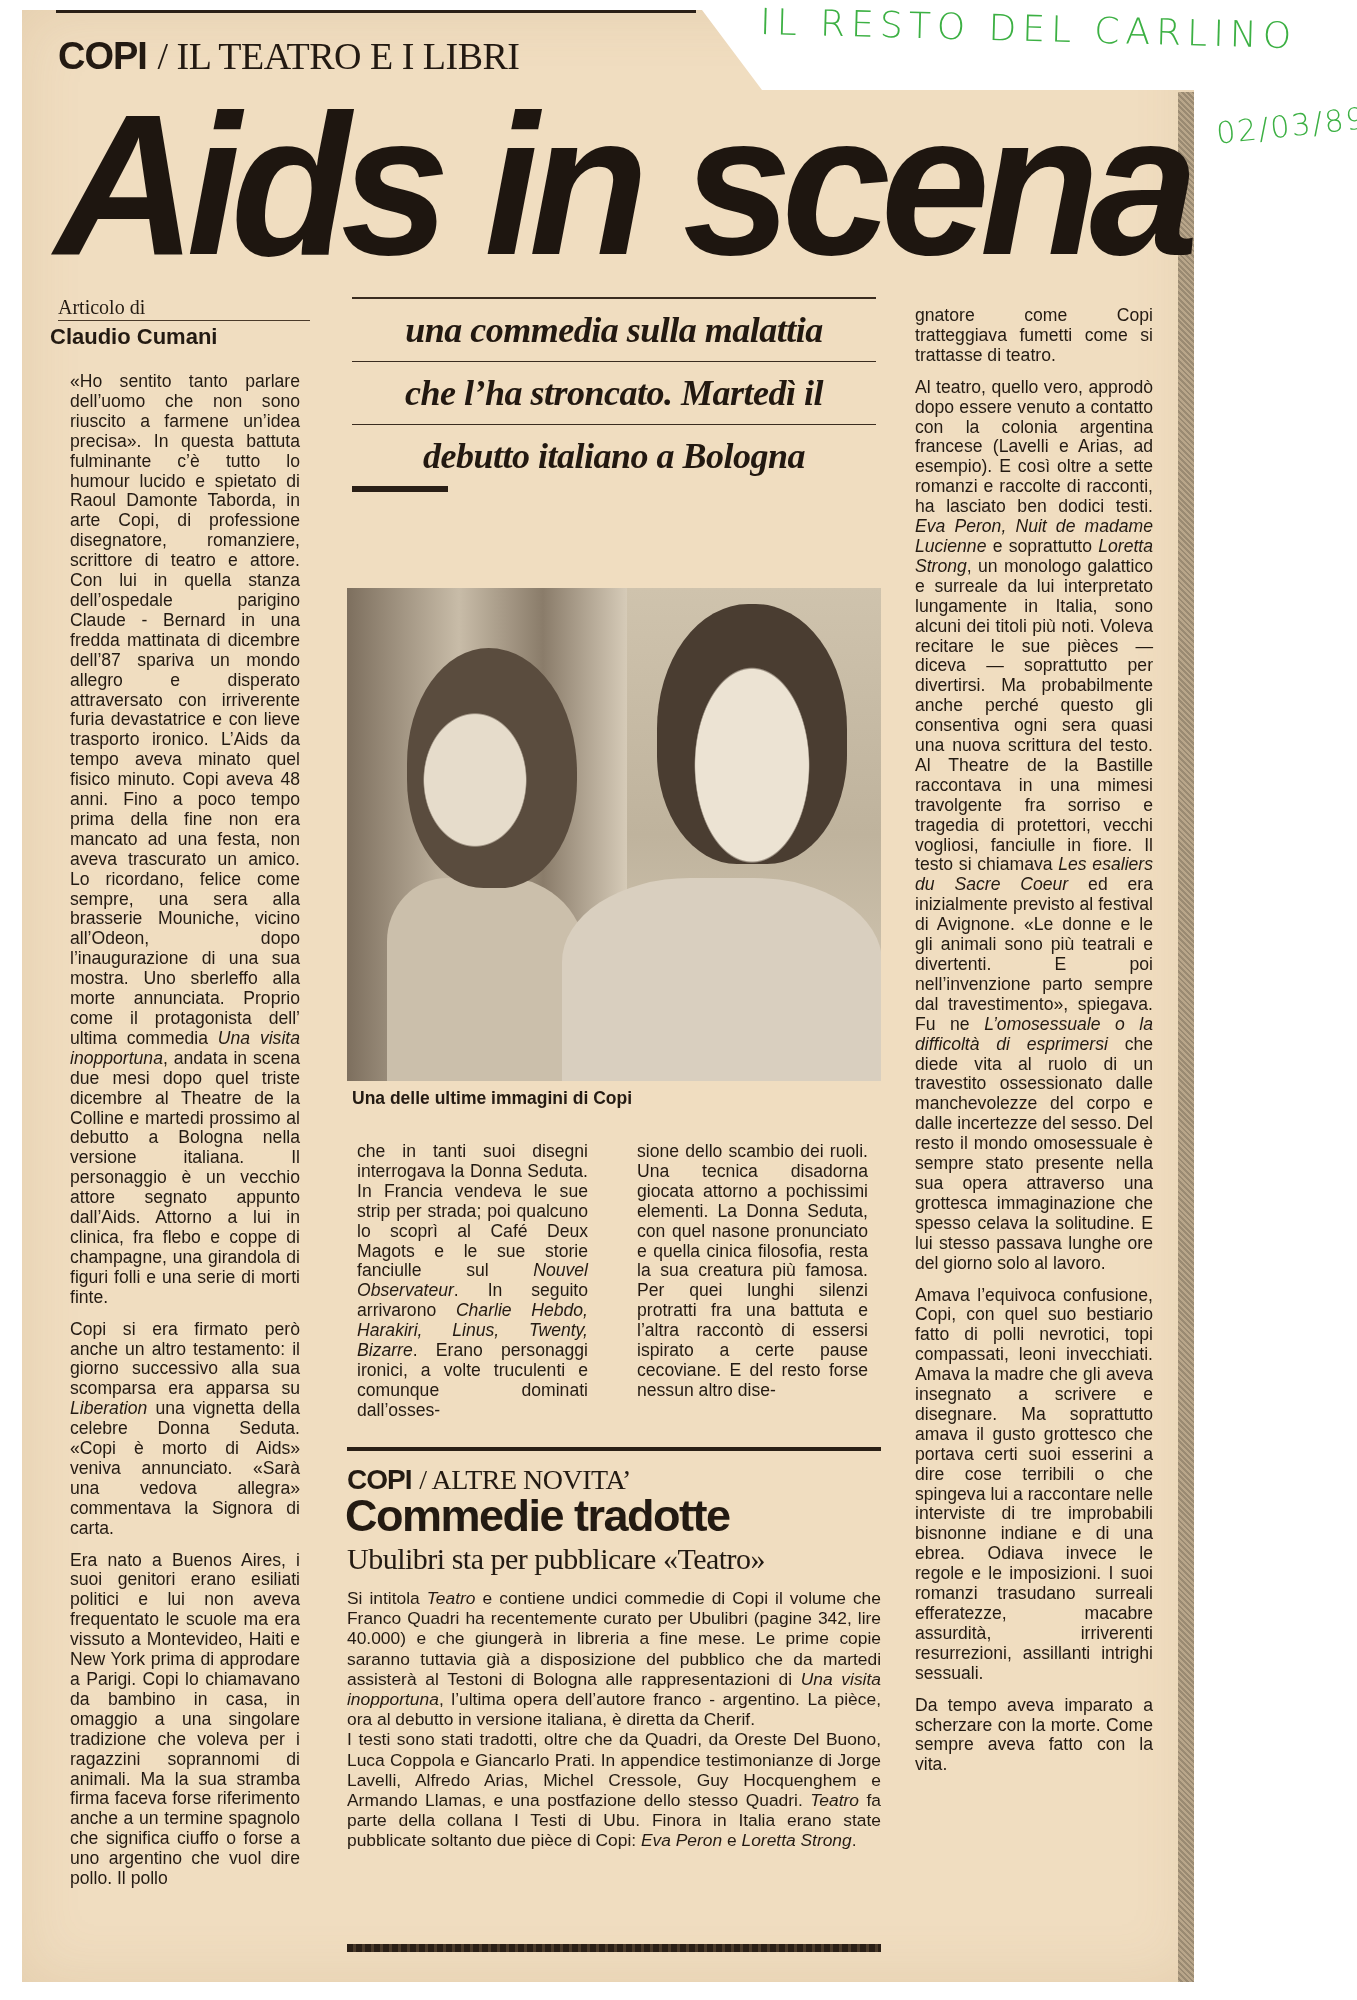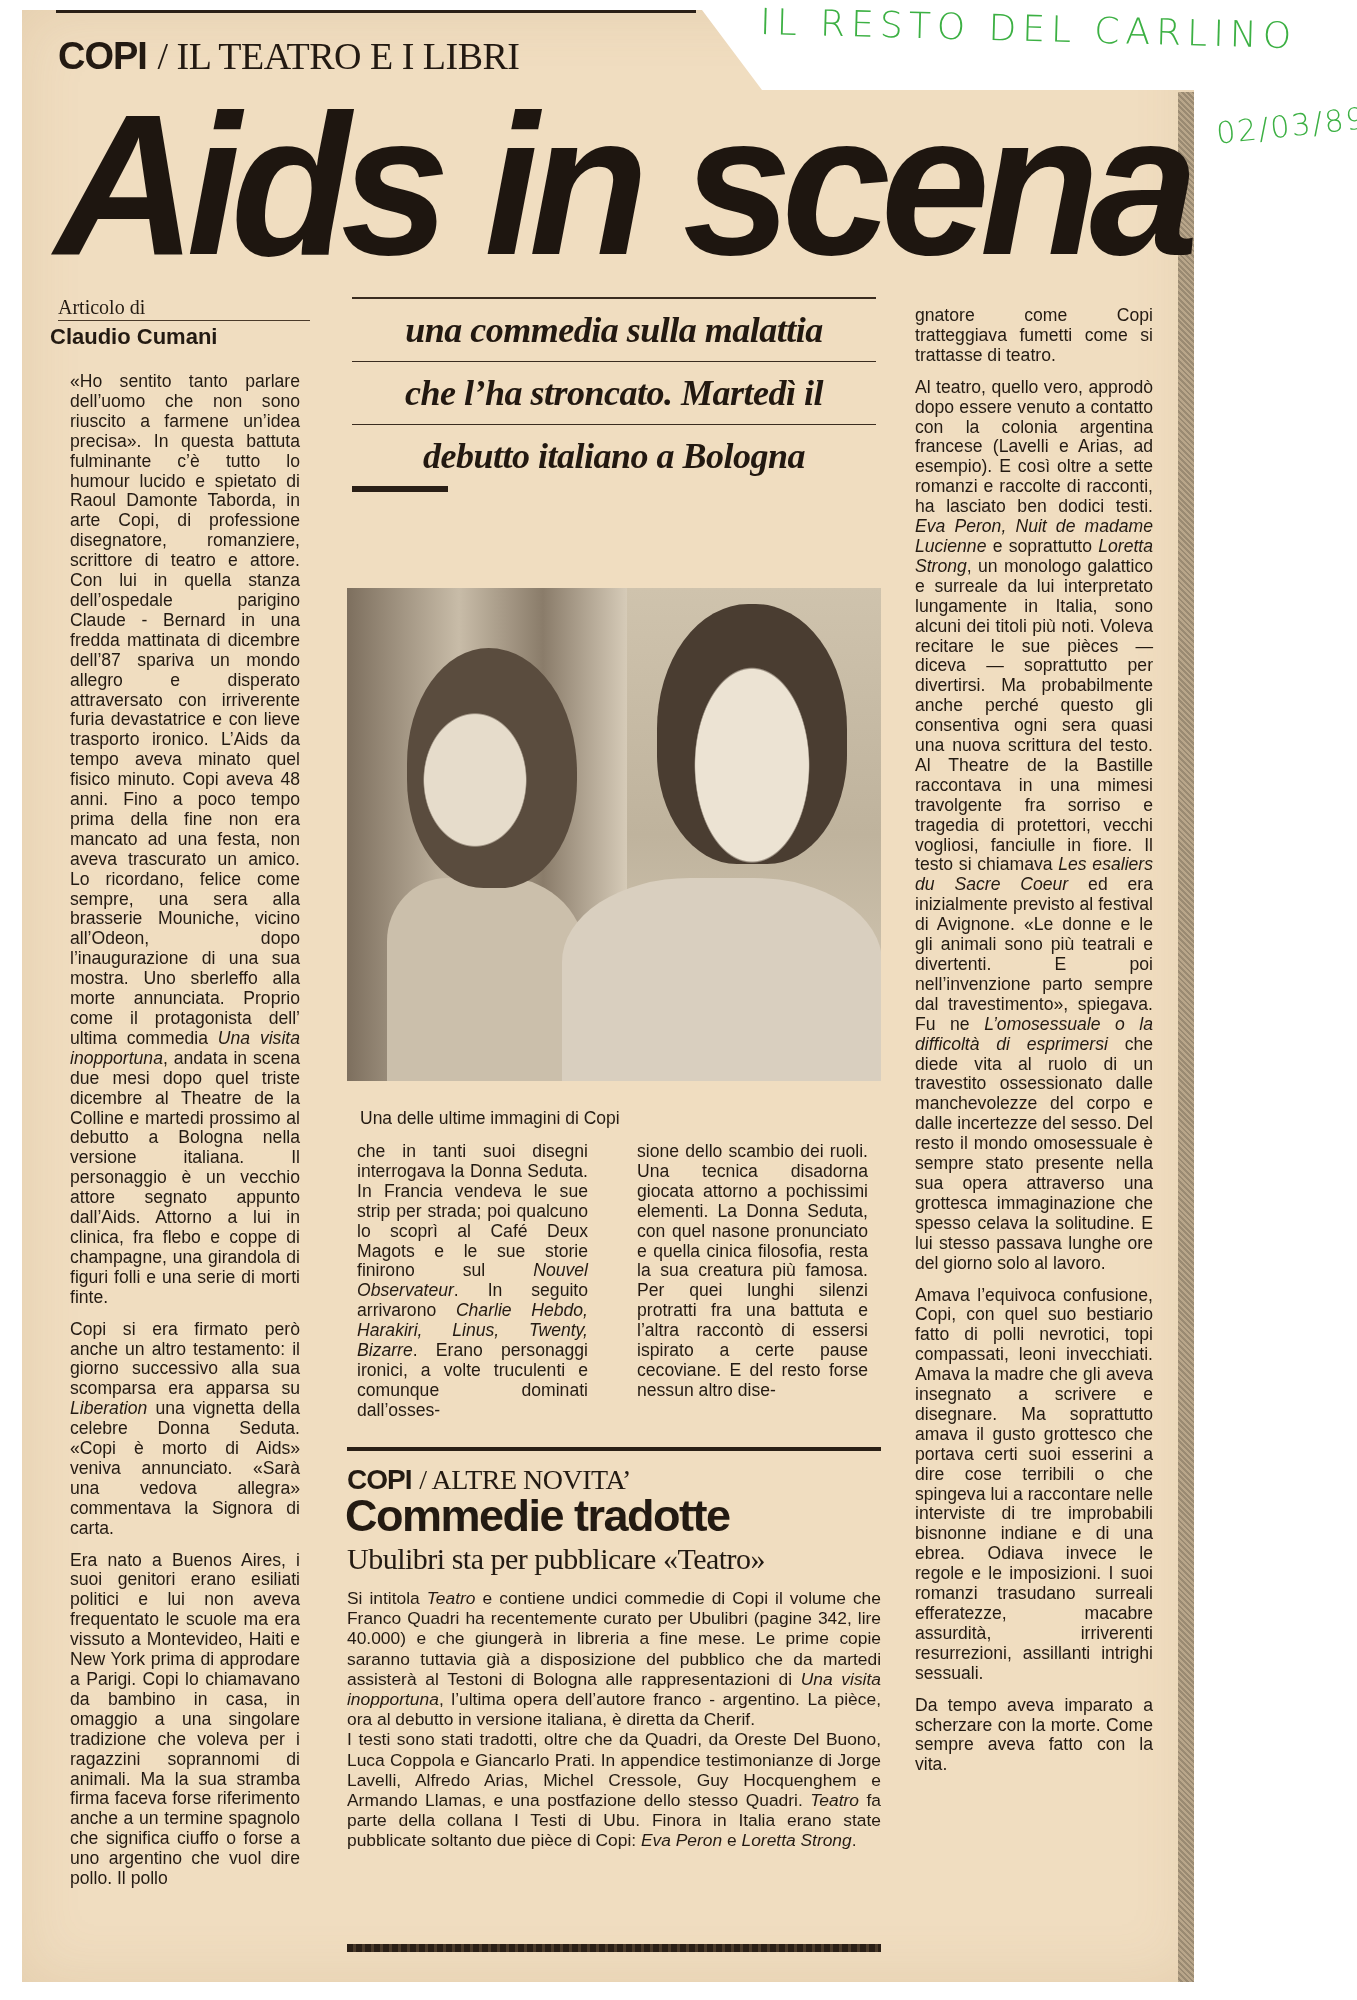--- a/index.html
+++ b/index.html
@@ -70,21 +70,21 @@
   .photo .right { position:absolute; left:280px; top:0; width:254px; height:100%;
     background:linear-gradient(180deg,#cfc3ad 0,#bfb39d 50%,#d8cdb9 100%); }
   .photo .head1 { position:absolute; left:60px; top:60px; width:170px; height:240px; border-radius:48% 52% 45% 45%;
     background:radial-gradient(ellipse at 40% 55%, #e6dccb 0 35%, #5a4c3e 36% 100%); }
   .photo .head2 { position:absolute; left:310px; top:16px; width:190px; height:260px; border-radius:48% 48% 42% 42%;
     background:radial-gradient(ellipse at 50% 62%, #ece3d3 0 42%, #4a3d31 43% 100%); }
   .photo .body2 { position:absolute; left:215px; top:290px; width:320px; height:210px; border-radius:40% 40% 0 0;
     background:#d9cfbf; }
   .photo .body1 { position:absolute; left:40px; top:290px; width:200px; height:210px; border-radius:30% 40% 0 0;
     background:#cbbfab; }
-  .caption { position:absolute; left:360px; top:1088px; font-weight:400; font-size:17.5px;margin-top:20px; }
+  .caption { position:absolute; left:352px; top:1088px; font-weight:700; font-size:17.5px; }
 
   .sep { position:absolute; left:347px; top:1447px; width:534px; height:4px; background:#2a1f16; }
   .sub-kicker { position:absolute; left:347px; top:1464px; font-size:28px; white-space:nowrap; }
   .sub-kicker .k-bold { font-weight:900; letter-spacing:-1px; }
   .sub-kicker .k-serif { font-family:"Liberation Serif", serif; letter-spacing:-0.5px; }
   .sub-head { position:absolute; left:345px; top:1490px; font-weight:900; font-size:45px; letter-spacing:-1.5px; white-space:nowrap; }
   .sub-deck { position:absolute; left:347px; top:1542px; font-family:"Liberation Serif", serif; font-size:30px; white-space:nowrap; letter-spacing:-0.5px; }
   .col-box { position:absolute; left:347px; top:1588px; width:534px; font-size:17.4px; line-height:20.2px; text-align:justify; }
   .col-box p { margin:0; }
   .bottom-bar { position:absolute; left:347px; top:1944px; width:534px; height:8px;
@@ -132,21 +132,21 @@
   <div class="left"></div>
   <div class="right"></div>
   <div class="body1"></div>
   <div class="head1"></div>
   <div class="body2"></div>
   <div class="head2"></div>
 </div>
 <div class="caption">Una delle ultime immagini di Copi</div>
 
 <div class="col col-2">
-  <p><span>che in tanti suoi disegni interrogava la Donna Seduta. In Francia vendeva le sue strip per strada; poi qualcuno lo scoprì al Café Deux Magots e le sue storie finirono sul</span> <i>Nouvel Observateur</i><span>. In seguito arrivarono</span> <i>Charlie Hebdo, Harakiri, Linus, Twenty, Bizarre</i><span>. Erano personaggi ironici, a volte truculenti e comunque dominati dall’osses-</span></p>
+  <p><span>che in tanti suoi disegni interrogava la Donna Seduta. In Francia vendeva le sue strip per strada; poi qualcuno lo scoprì al Café Deux Magots e le sue storie fanciulle sul</span> <i>Nouvel Observateur</i><span>. In seguito arrivarono</span> <i>Charlie Hebdo, Harakiri, Linus, Twenty, Bizarre</i><span>. Erano personaggi ironici, a volte truculenti e comunque dominati dall’osses-</span></p>
 </div>
 
 <div class="col col-3">
   <p>sione dello scambio dei ruoli. Una tecnica disadorna giocata attorno a pochissimi elementi. La Donna Seduta, con quel nasone pronunciato e quella cinica filosofia, resta la sua creatura più famosa. Per quei lunghi silenzi protratti fra una battuta e l’altra raccontò di essersi ispirato a certe pause cecoviane. E del resto forse nessun altro dise-</p>
 </div>
 
 <div class="col col-4">
   <p>gnatore come Copi tratteggiava fumetti come si trattasse di teatro.</p>
   <p><span>Al teatro, quello vero, approdò dopo essere venuto a contatto con la colonia argentina francese (Lavelli e Arias, ad esempio). E così oltre a sette romanzi e raccolte di racconti, ha lasciato ben dodici testi.</span> <i>Eva Peron, Nuit de madame Lucienne</i> <span>e soprattutto</span> <i>Loretta Strong</i><span>, un monologo galattico e surreale da lui interpretato lungamente in Italia, sono alcuni dei titoli più noti. Voleva recitare le sue pièces — diceva — soprattutto per divertirsi. Ma probabilmente anche perché questo gli consentiva ogni sera quasi una nuova scrittura del testo. Al Theatre de la Bastille raccontava in una mimesi travolgente fra sorriso e tragedia di protettori, vecchi vogliosi, fanciulle in fiore. Il testo si chiamava</span> <i>Les esaliers du Sacre Coeur</i> <span>ed era inizialmente previsto al festival di Avignone. «Le donne e le gli animali sono più teatrali e divertenti. E poi nell’invenzione parto sempre dal travestimento», spiegava. Fu ne</span> <i>L’omosessuale o la difficoltà di esprimersi</i> <span>che diede vita al ruolo di un travestito ossessionato dalle manchevolezze del corpo e dalle incertezze del sesso. Del resto il mondo omosessuale è sempre stato presente nella sua opera attraverso una grottesca immaginazione che spesso celava la solitudine. E lui stesso passava lunghe ore del giorno solo al lavoro.</span></p>
   <p>Amava l’equivoca confusione, Copi, con quel suo bestiario fatto di polli nevrotici, topi compassati, leoni invecchiati. Amava la madre che gli aveva insegnato a scrivere e disegnare. Ma soprattutto amava il gusto grottesco che portava certi suoi esserini a dire cose terribili o che spingeva lui a raccontare nelle interviste di tre improbabili bisnonne indiane e di una ebrea. Odiava invece le regole e le imposizioni. I suoi romanzi trasudano surreali efferatezze, macabre assurdità, irriverenti resurrezioni, assillanti intrighi sessuali.</p>

